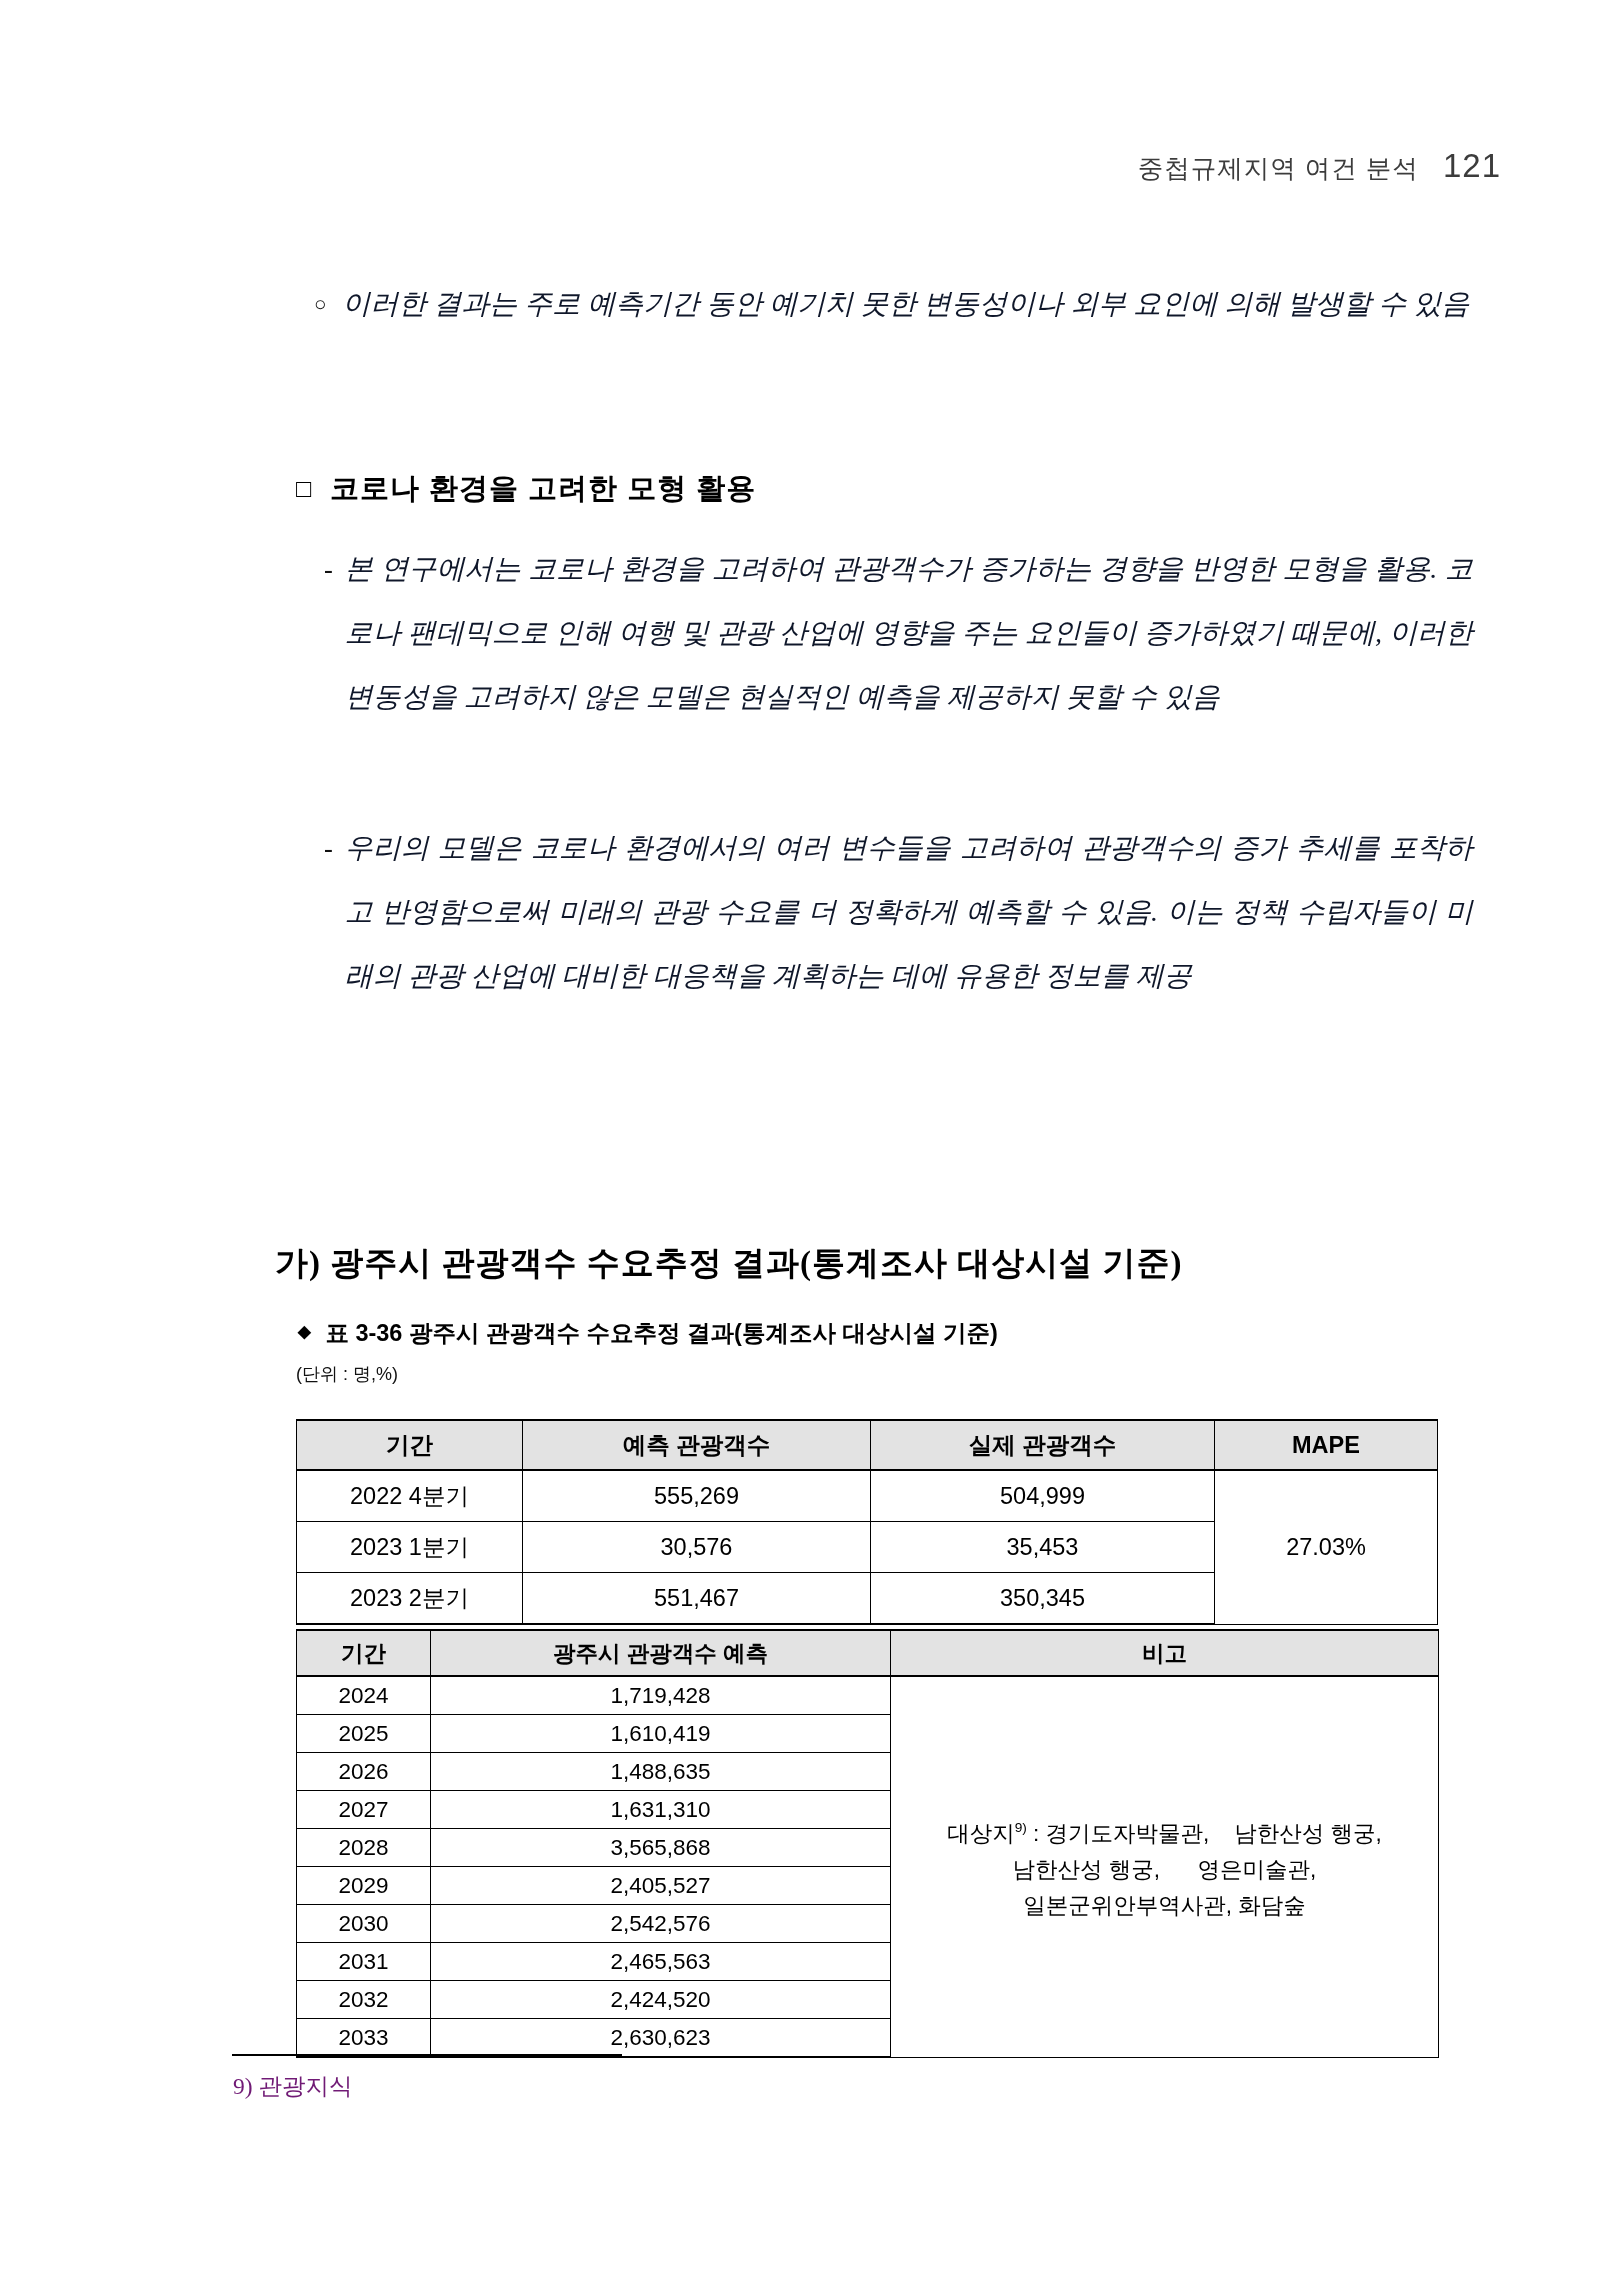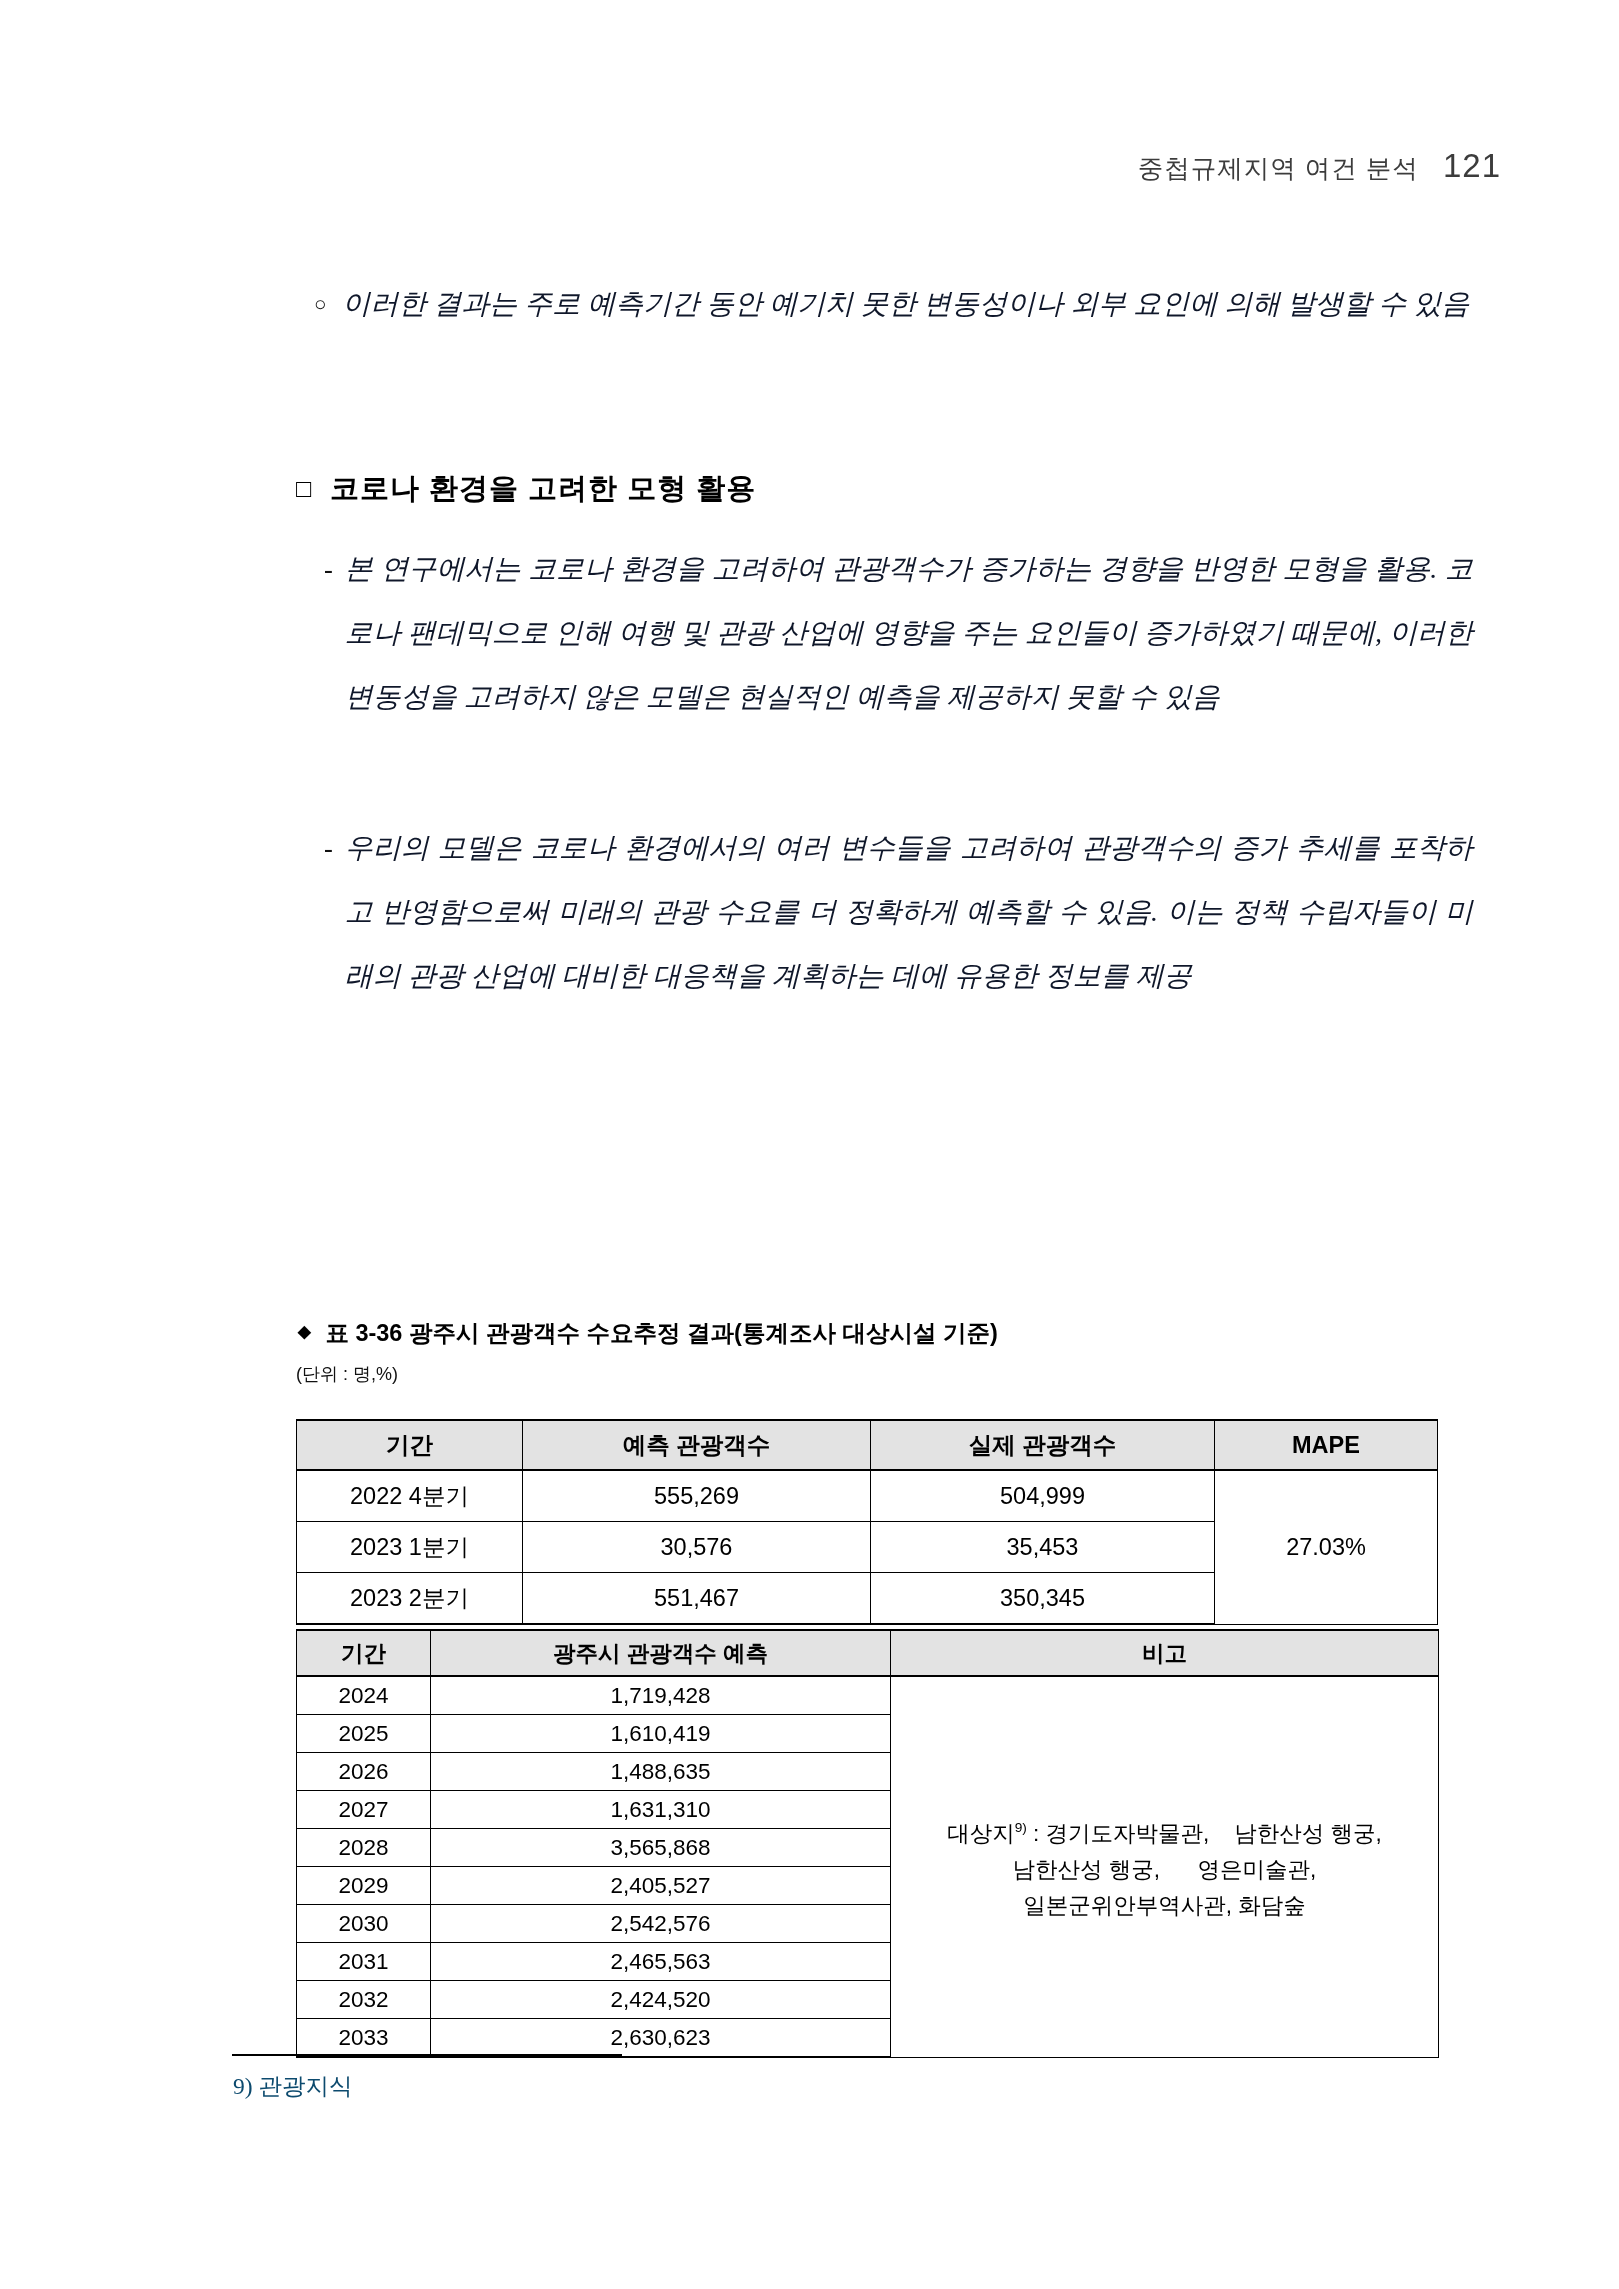--- a/index.html
+++ b/index.html
@@ -150,21 +150,21 @@
     position: absolute;
     left: 232px; top: 2054px;
     width: 390px; height: 2px;
     background: #000;
   }
   .footnote {
     position: absolute;
     left: 233px; top: 2070px;
     font-family: "Liberation Serif", serif;
     font-size: 23.5px;
-    color: #0c4a6e;
+    color: #701a75;
     white-space: nowrap;
   }
 </style>
 </head>
 <body>
 
 <div class="page">
 
   <div class="running-head">
     <span>중첩규제지역 여건 분석</span>
@@ -184,20 +184,21 @@
   <div class="para p-dash1">
     <span class="marker">-</span>
     <span class="ptext">본 연구에서는 코로나 환경을 고려하여 관광객수가 증가하는 경향을 반영한 모형을 활용. 코로나 팬데믹으로 인해 여행 및 관광 산업에 영향을 주는 요인들이 증가하였기 때문에, 이러한 변동성을 고려하지 않은 모델은 현실적인 예측을 제공하지 못할 수 있음</span>
   </div>
 
   <div class="para p-dash2">
     <span class="marker">-</span>
     <span class="ptext">우리의 모델은 코로나 환경에서의 여러 변수들을 고려하여 관광객수의 증가 추세를 포착하고 반영함으로써 미래의 관광 수요를 더 정확하게 예측할 수 있음. 이는 정책 수립자들이 미래의 관광 산업에 대비한 대응책을 계획하는 데에 유용한 정보를 제공</span>
   </div>
 
+  <div class="h-subsection">가) 광주시 관광객수 수요추정 결과(통계조사 대상시설 기준)</div>
 
   <div class="tbl-caption">
     <span class="diamond">◆</span>
     <span>표 3-36 광주시 관광객수 수요추정 결과(통계조사 대상시설 기준)</span>
   </div>
   <div class="unit-note">(단위 : 명,%)</div>
 
   <table class="tbl tbl1">
     <colgroup>
         <col style="width:226px">

